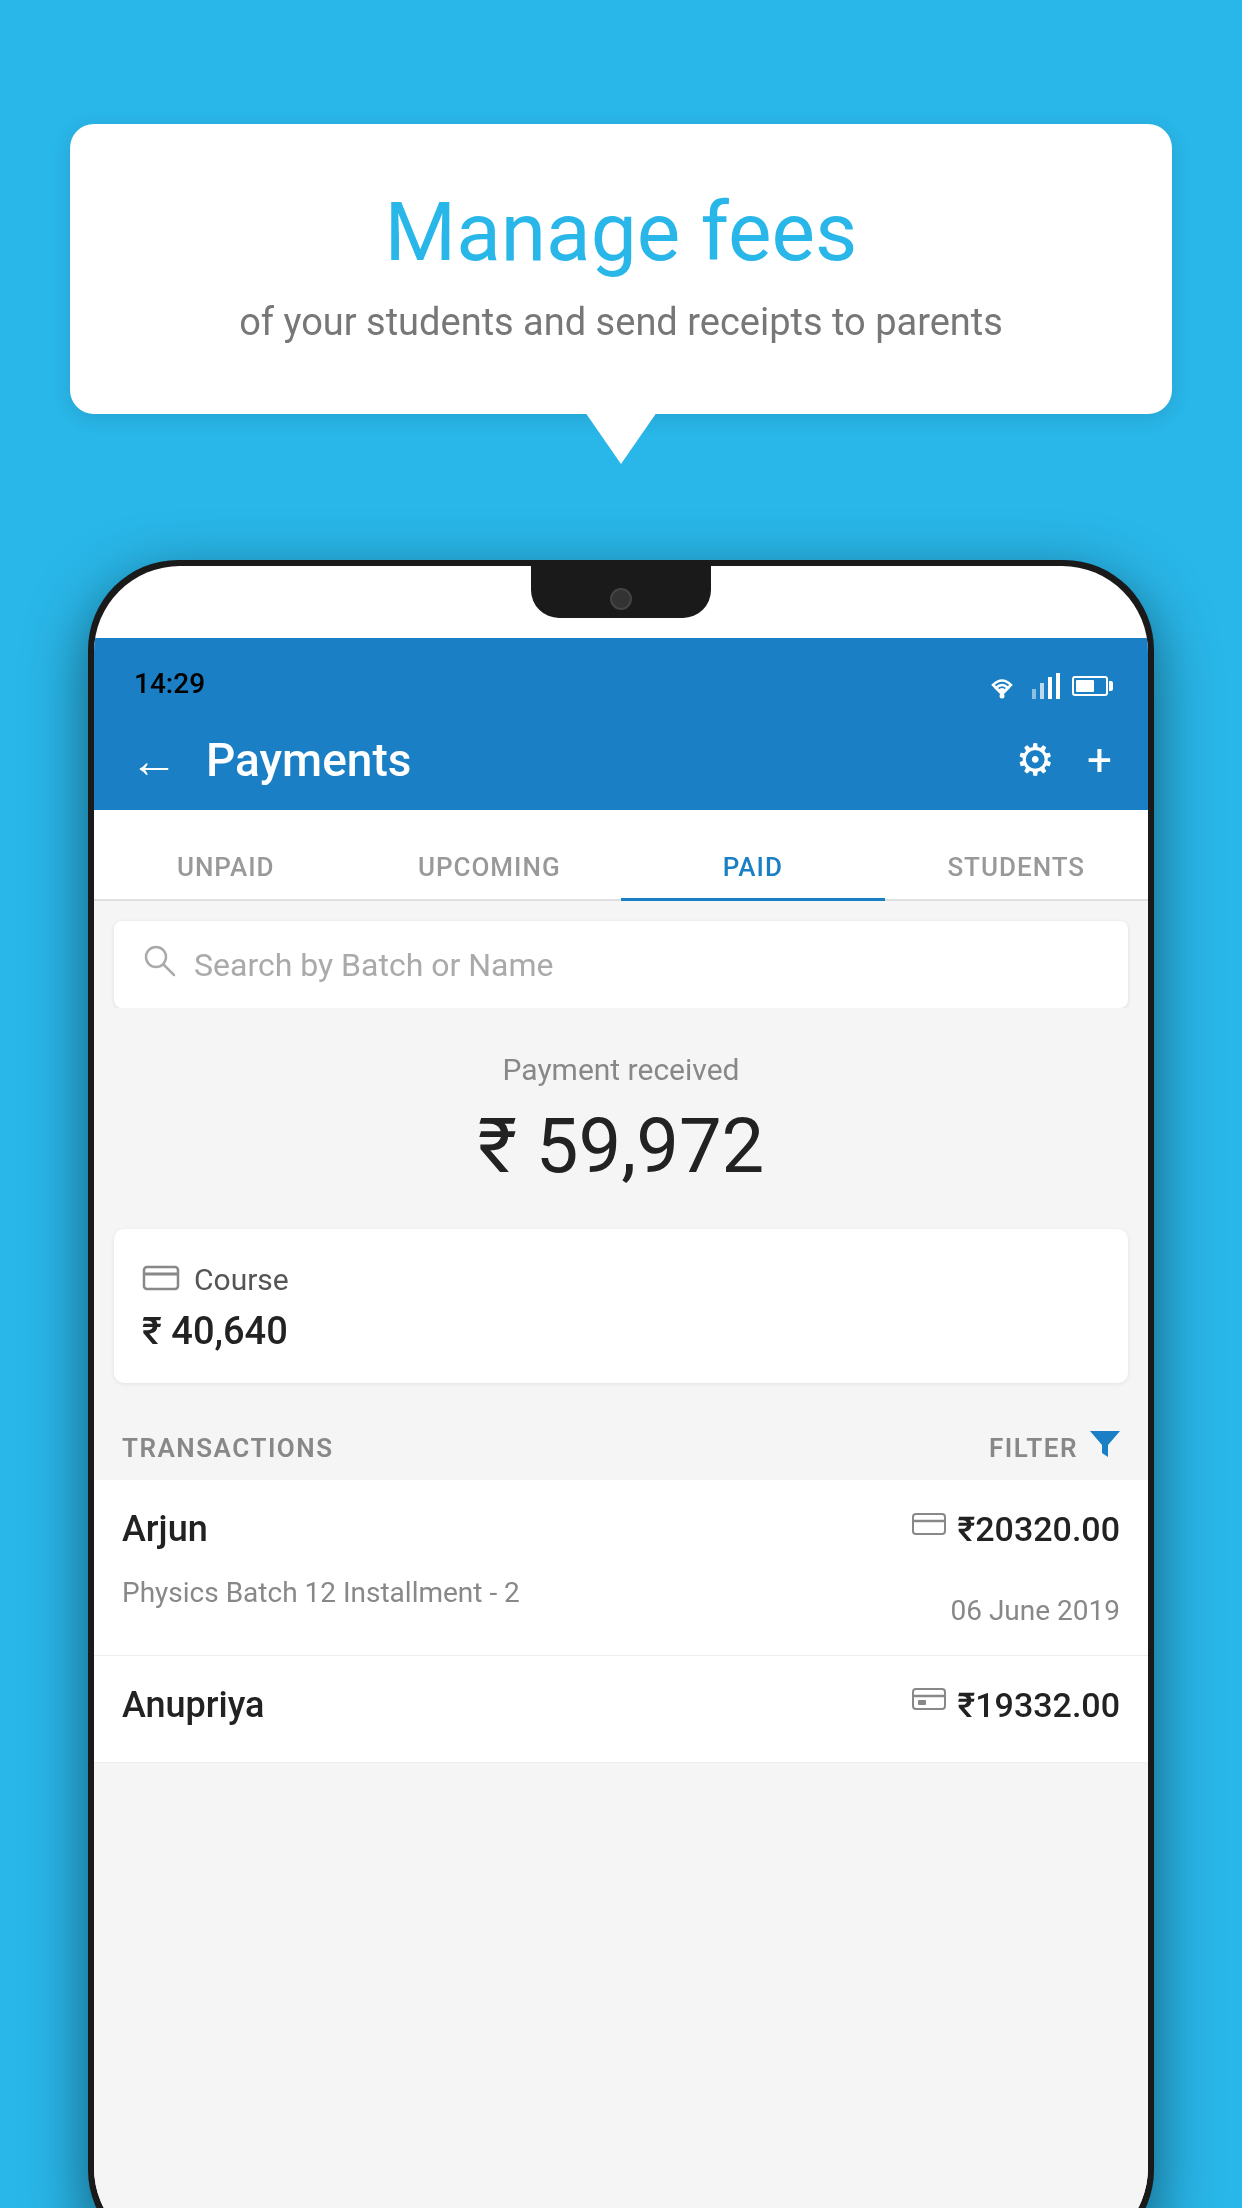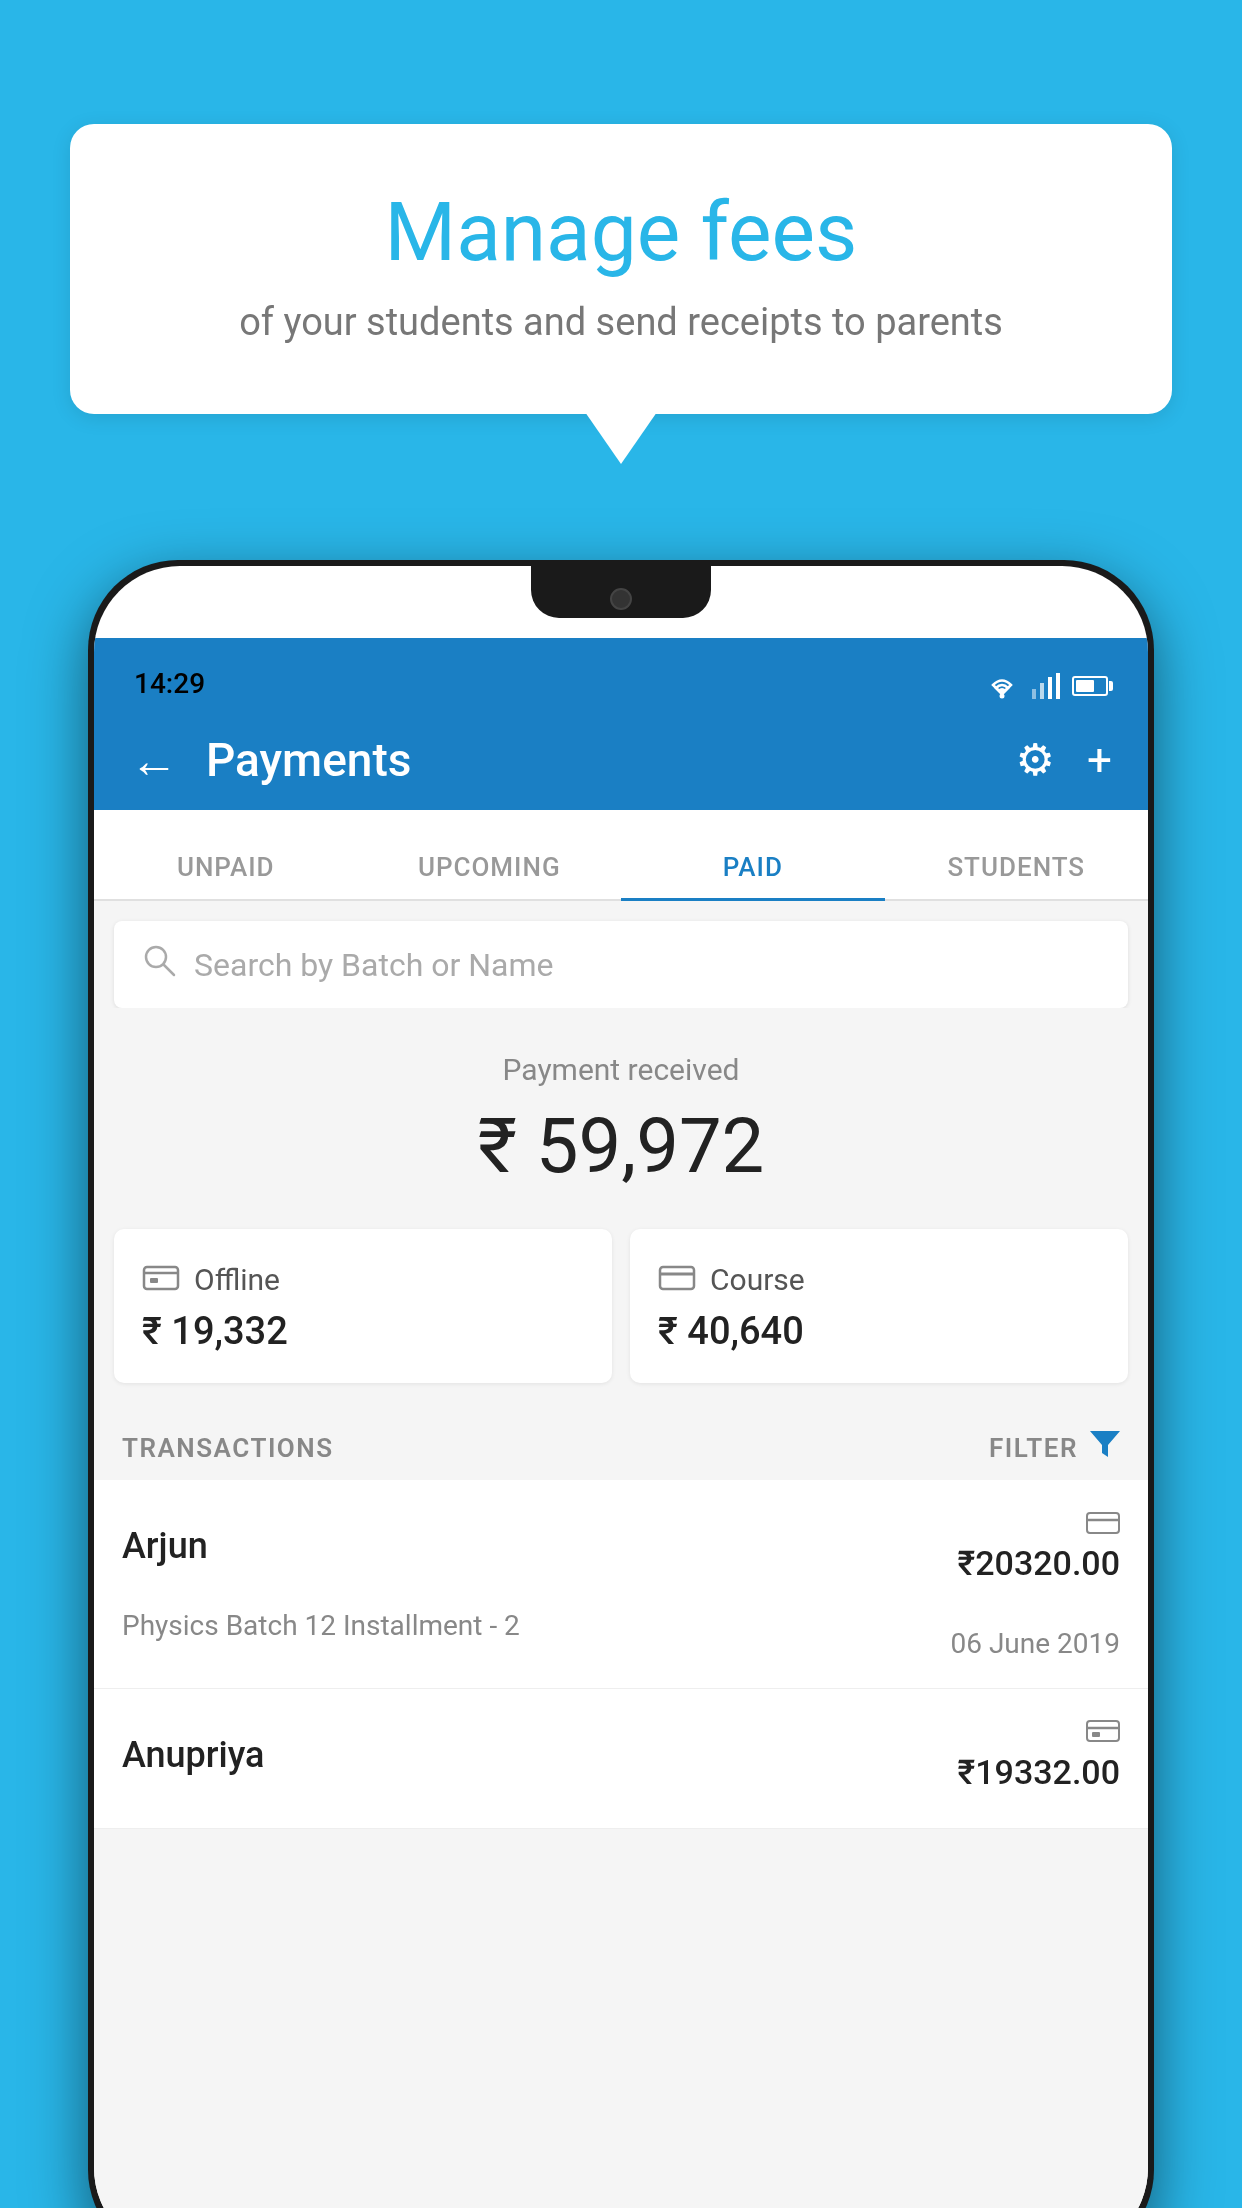--- a/index.html
+++ b/index.html
@@ -373,23 +373,22 @@
     }
 
     .transaction-name {
       font-size: 36px;
       color: #222;
       font-weight: 500;
     }
 
     .transaction-amount-wrap {
       display: flex;
-      align-items: flex-end;
-      gap: 0;
-      flex-direction: column;
+      align-items: flex-start;
+      gap: 12px;
     }
 
     .transaction-icon {
       font-size: 30px;
       color: #888;
     }
 
     .transaction-amount {
       font-size: 34px;
       color: #222;
@@ -493,33 +492,20 @@
           </span>
           <span class="search-placeholder">Search by Batch or Name</span>
         </div>
 
         <div class="payment-section">
           <div class="payment-label">Payment received</div>
           <div class="payment-amount">₹ 59,972</div>
         </div>
 
         <div class="cards-row">
-          <div class="card">
-            <div class="card-header">
-              <span class="card-icon">
-                <svg width="38" height="30" viewBox="0 0 38 30" fill="none">
-                  <rect x="2" y="6" width="34" height="22" rx="3" stroke="#888" stroke-width="2.5" fill="none"></rect>
-                  <line x1="2" y1="12" x2="36" y2="12" stroke="#888" stroke-width="2.5"></line>
-                  <rect x="8" y="17" width="8" height="5" rx="1" fill="#888"></rect>
-                </svg>
-              </span>
-              <span class="card-type">Offline</span>
-            </div>
-            <div class="card-amount">₹ 19,332</div>
-          </div>
           <div class="card">
             <div class="card-header">
               <span class="card-icon">
                 <svg width="38" height="28" viewBox="0 0 38 28" fill="none">
                   <rect x="2" y="4" width="34" height="22" rx="3" stroke="#888" stroke-width="2.5" fill="none"></rect>
                   <line x1="2" y1="11" x2="36" y2="11" stroke="#888" stroke-width="3"></line>
                 </svg>
               </span>
               <span class="card-type">Course</span>
             </div>

